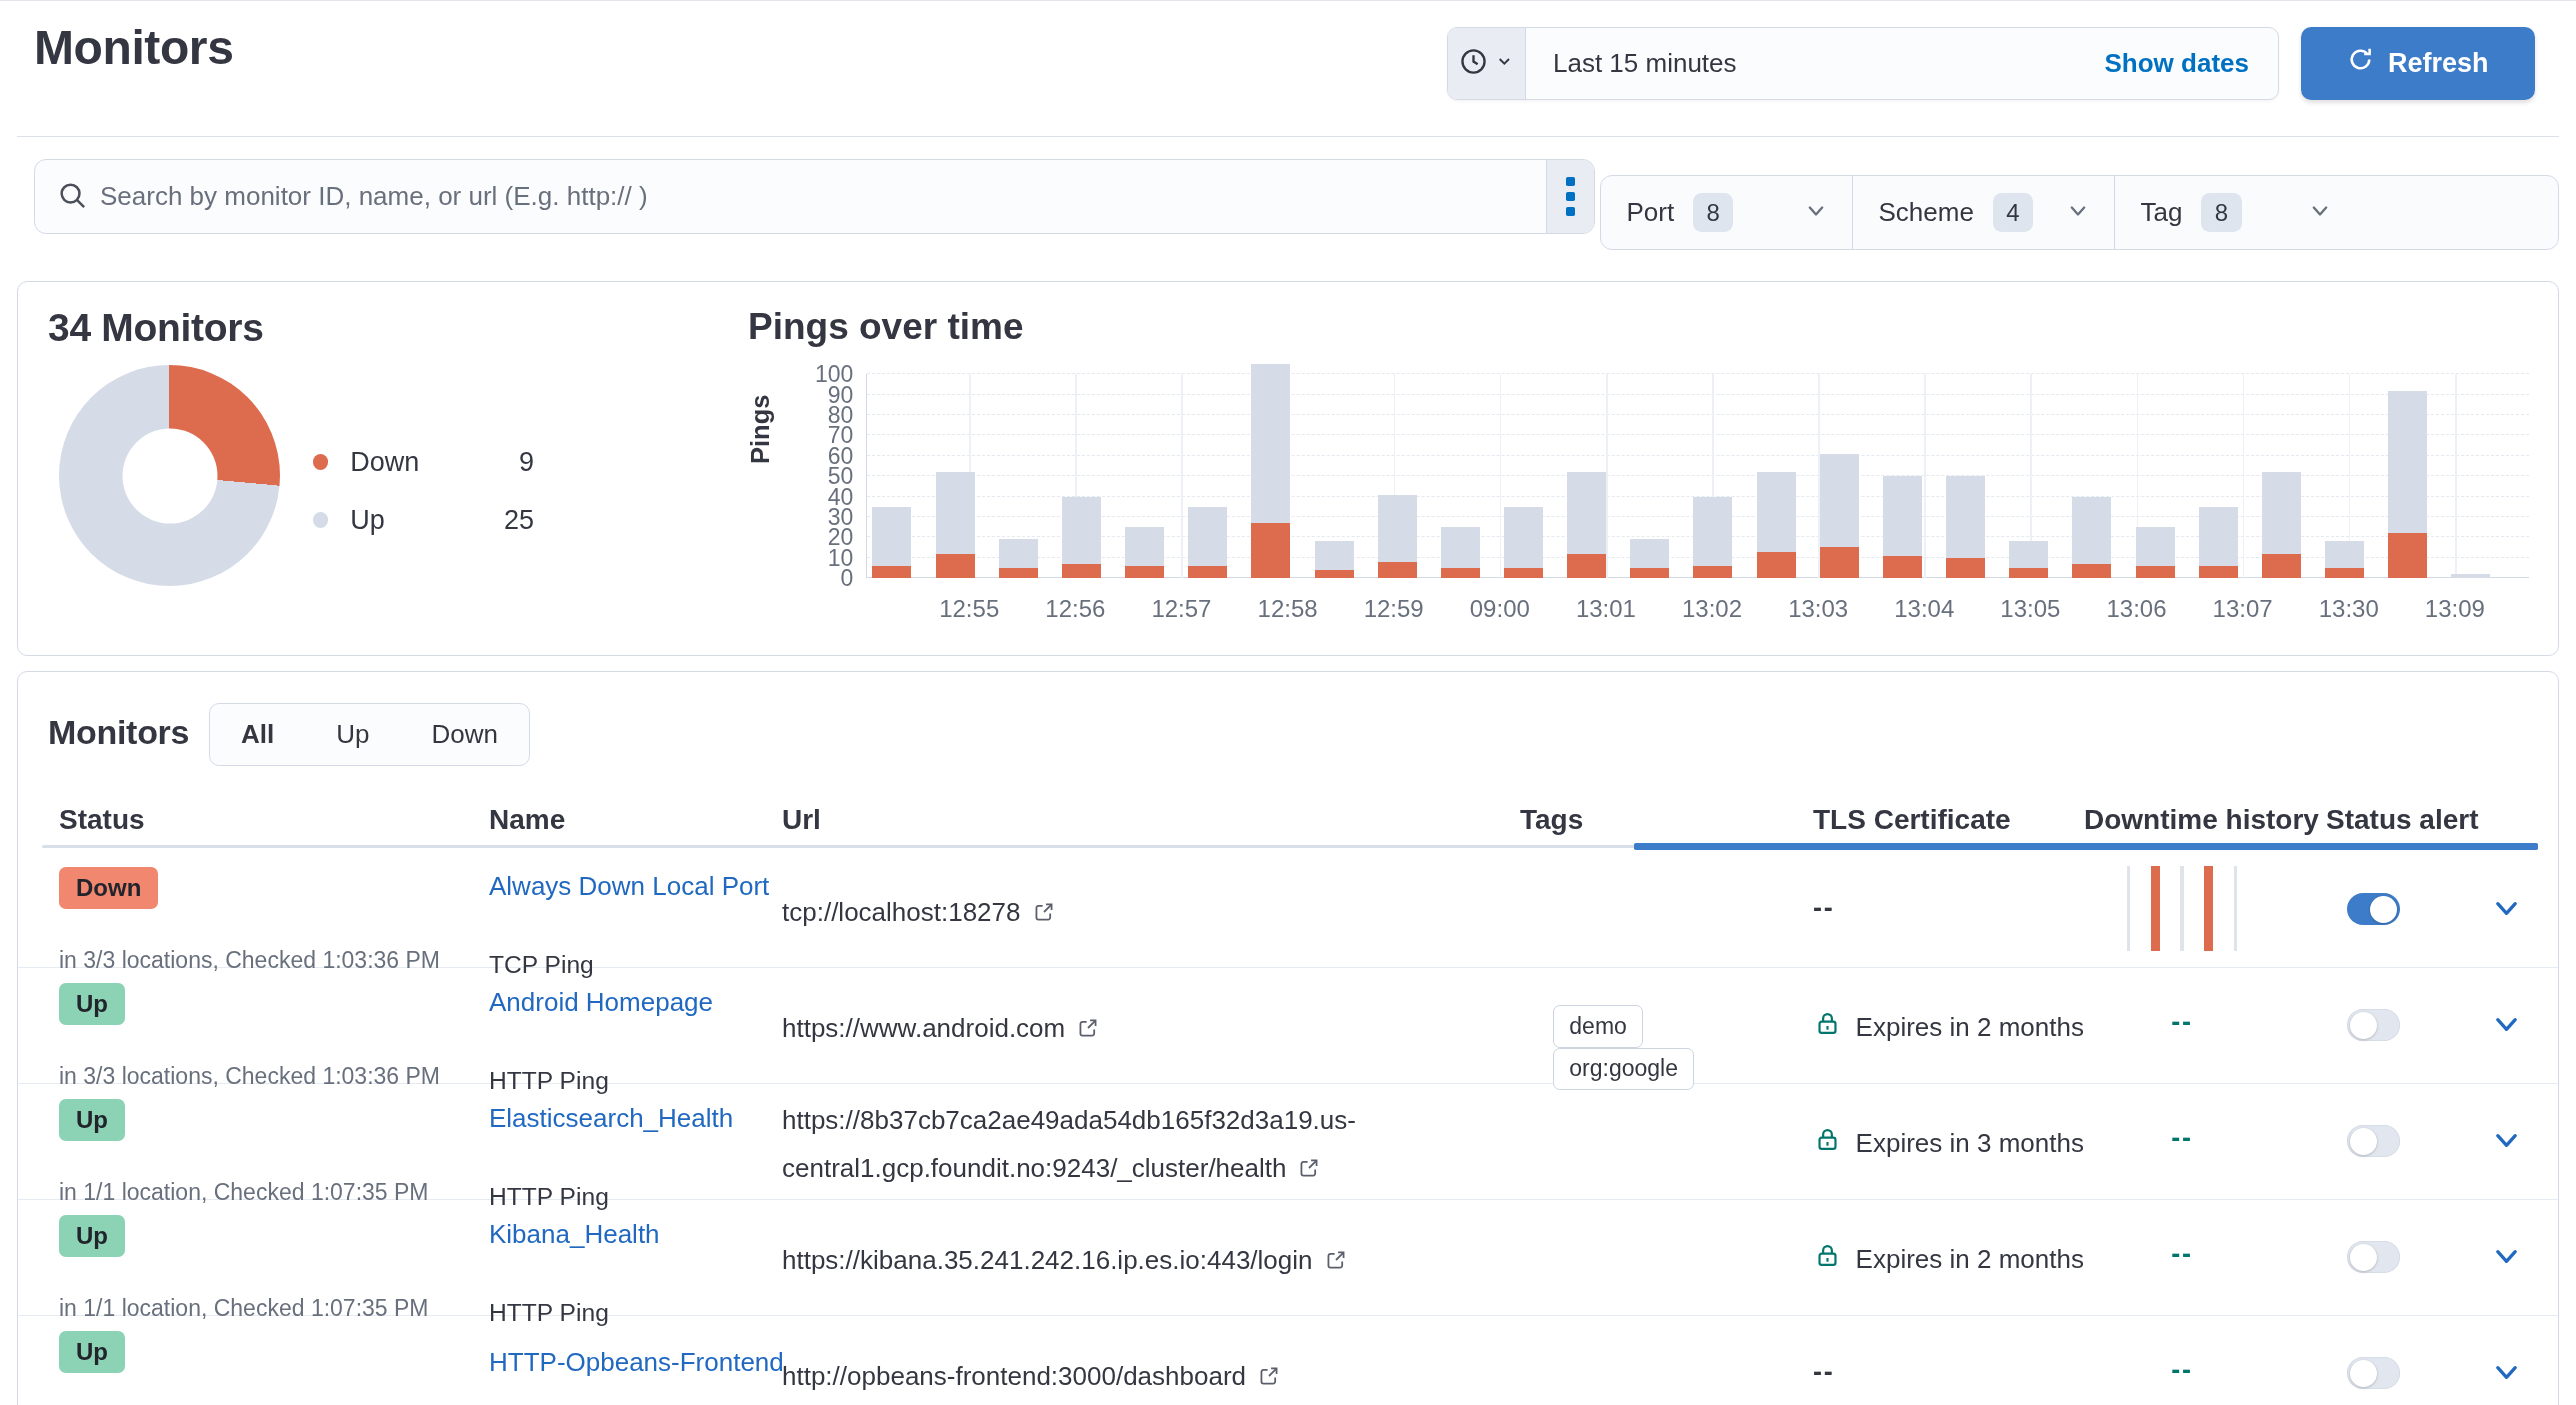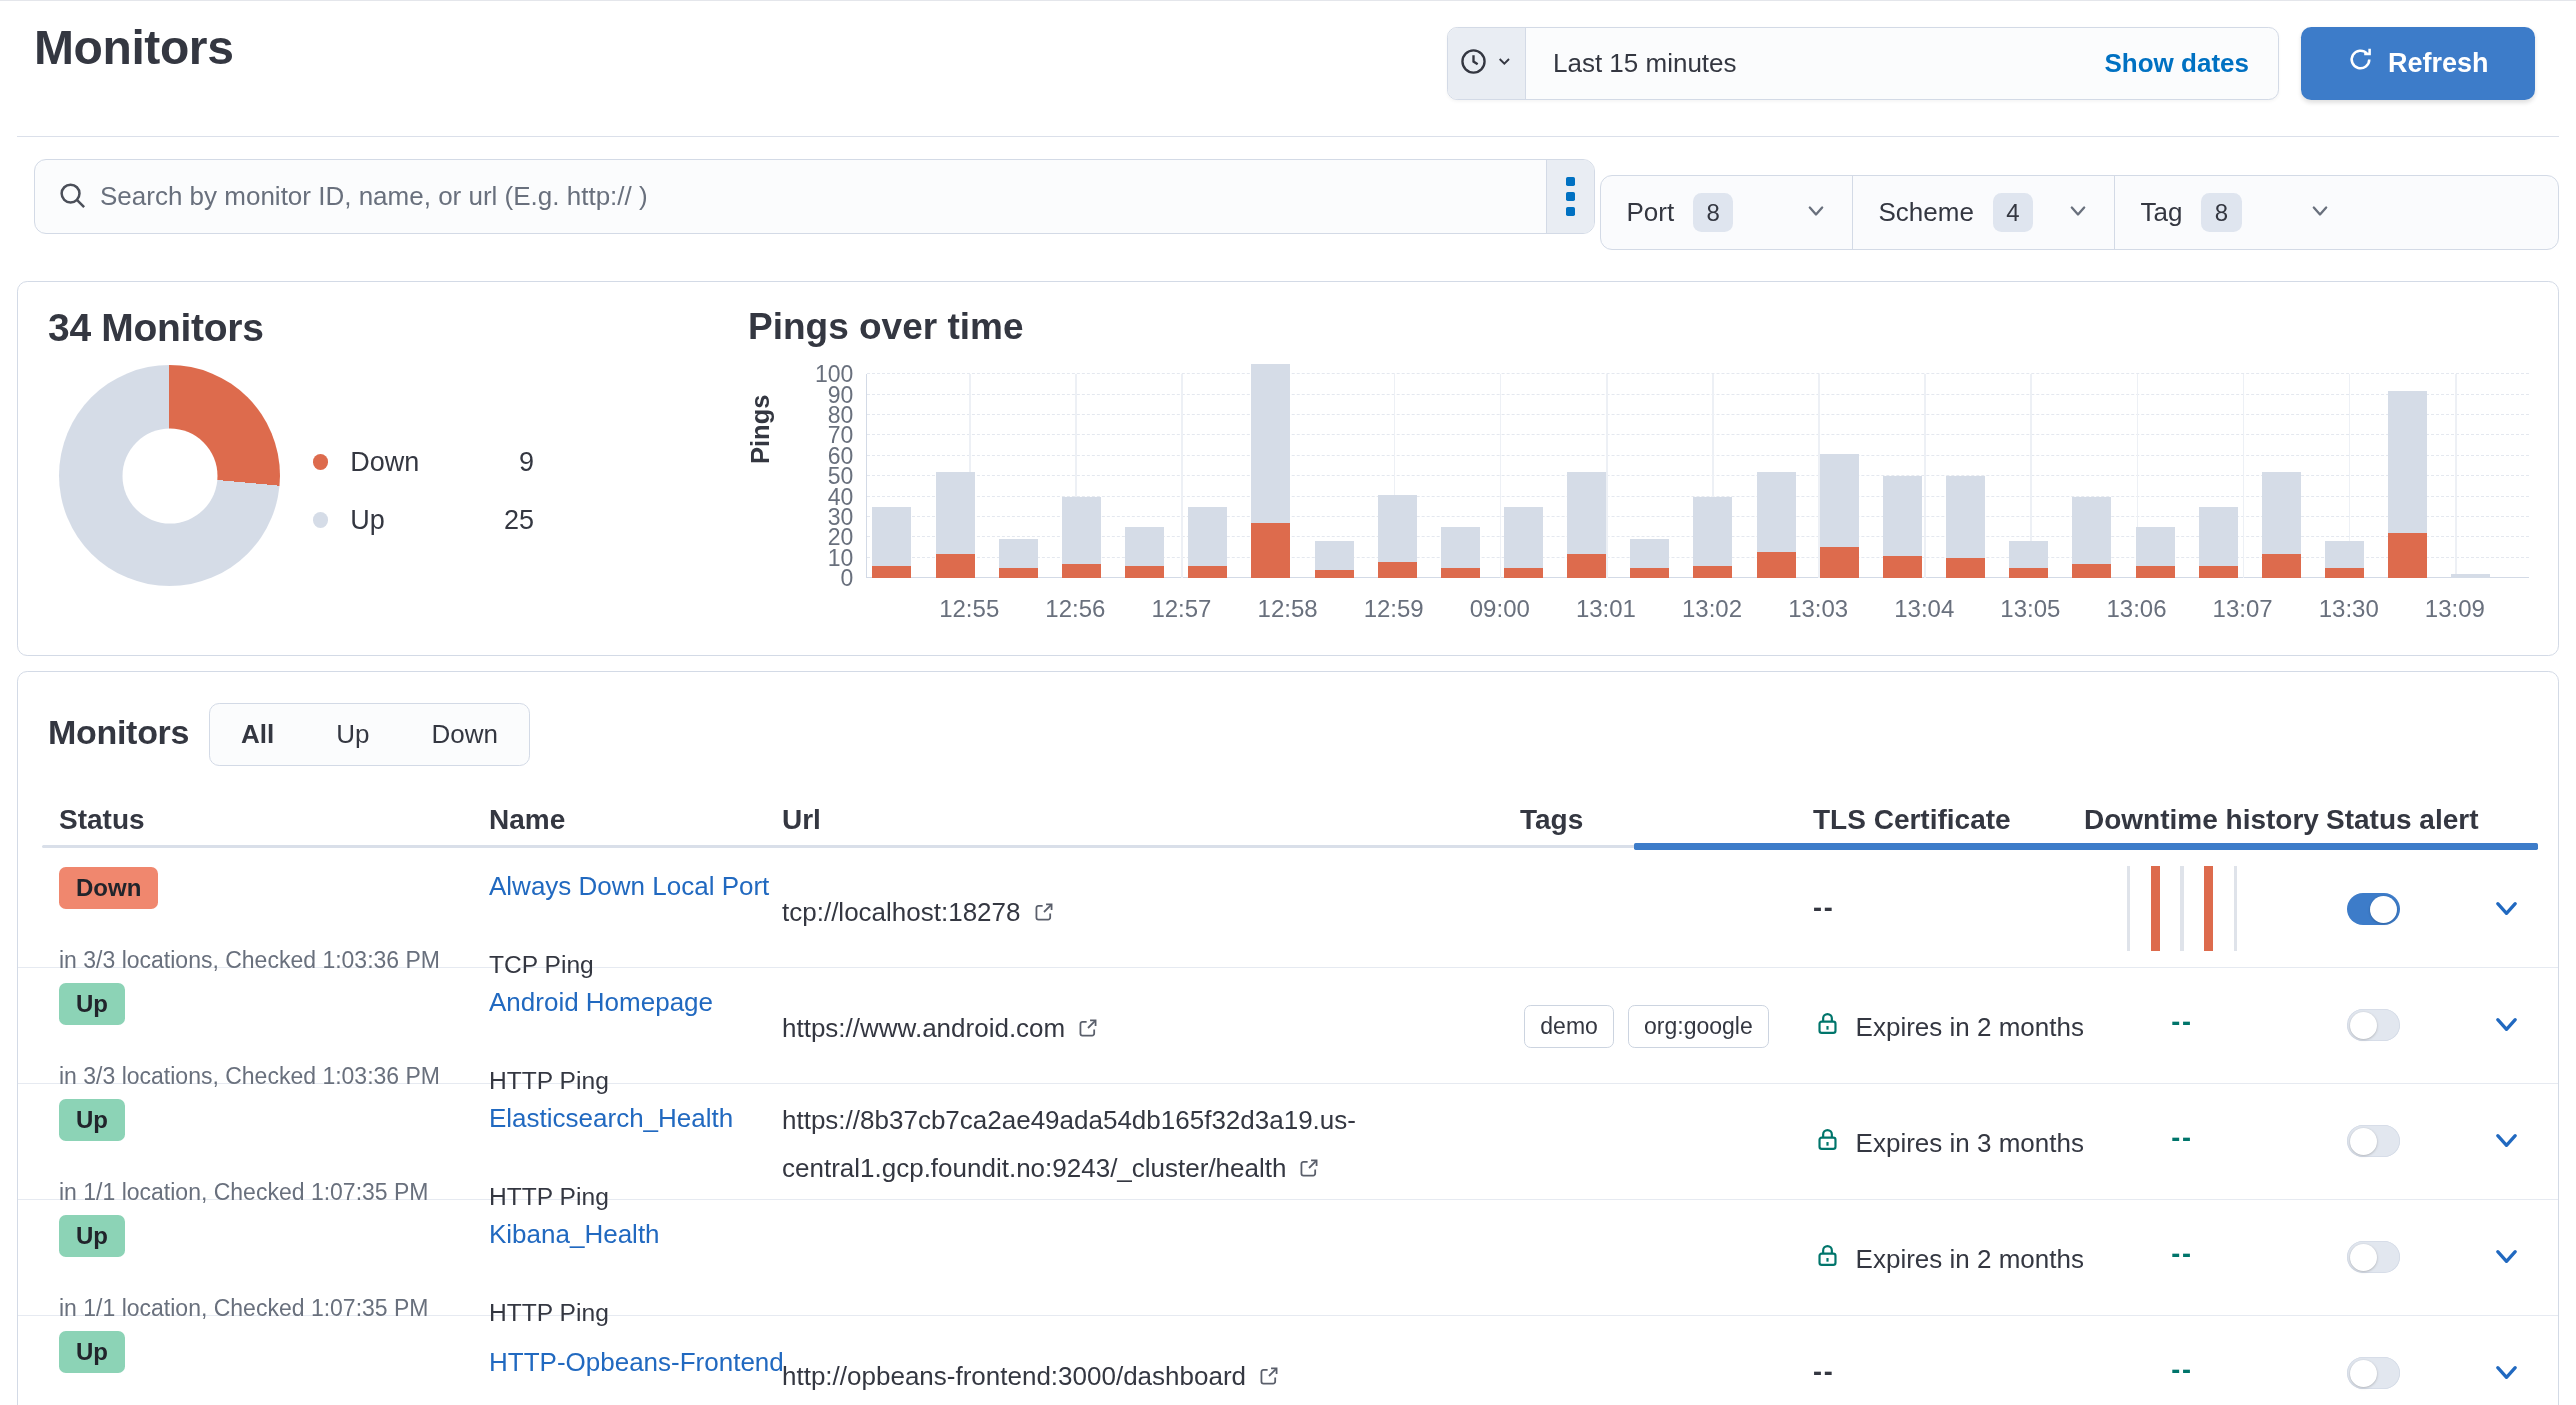--- a/index.html
+++ b/index.html
@@ -82,21 +82,21 @@
   .row { position:relative; height:116px; border-bottom:1.7px solid #e6eaf1; }
   .cell { position:absolute; }
   .badge { display:inline-block; border-radius:6.8px; padding:6.8px 17px; font-size:24px; font-weight:600; color:#21242b; }
   .badge.down { background:#f0876e; }
   .badge.up { background:#8cd3b6; }
   .status-sub { position:absolute; left:0; top:80px; font-size:23px; color:#69707d; white-space:nowrap; }
   .mon-link { font-size:26px; color:#2169c0; cursor:pointer; white-space:nowrap; }
   .mon-type { position:absolute; left:0; top:80px; font-size:24.6px; color:#343741; }
   .url-line { font-size:26px; color:#343741; line-height:48px; white-space:nowrap; }
   .ext-icon { display:inline-block; margin-left:12px; vertical-align:-1.7px; }
-  .tagpill { display:inline-block; border:0.8px solid #ccd4e0; background:#fff; border-radius:6.8px; padding:6.8px 15.3px; font-size:23px; margin-right:13.6px; }
+  .tagpill { display:inline-block; border:0.8px solid #ccd4e0; background:#fff; border-radius:6.8px; padding:6.8px 15.3px; font-size:23px; margin-right:13.6px;margin-left:29px; }
   .tls-text { font-size:26px; display:flex; align-items:center; gap:13.6px; }
   .dashes-dark { font-size:27px; font-weight:700; color:#343741; letter-spacing:1.7px; }
   .dashes-teal { font-size:27px; font-weight:700; color:#00756b; letter-spacing:1.7px; }
   .spark { display:flex; align-items:flex-end; gap:20.4px; height:85px; }
   .toggle { position:relative; width:53px; height:32px; border-radius:16px; cursor:pointer; }
   .toggle.on { background:#3d7cc9; }
   .toggle.off { background:#e2e7ef; box-shadow:inset 0 0 0 0.8px #d3dae6; }
   .toggle .knob { position:absolute; top:2.5px; width:27px; height:27px; border-radius:50%; background:#fff; box-shadow:0 0.8px 2.5px rgba(0,0,0,.25); }
   .toggle.on .knob { right:3.4px; }
   .toggle.off .knob { left:3.4px; }
@@ -473,20 +473,27 @@
           </div>
           <div class="cell" style="left: 2473px; top: 41px;"><span class="chevron-btn"><svg width="31" height="31" viewBox="0 0 16 16" fill="none" stroke="#2169c0" stroke-width="1.7" stroke-linecap="round" stroke-linejoin="round">
                 <polyline points="3.5,5.5 8,10.5 12.5,5.5"></polyline>
               </svg></span></div>
         </div>
         <div class="row">
           <div class="cell" style="left: 41px; top: 15.3px; width: 390px;"><span class="badge up">Up</span>
     <div class="status-sub">in 1/1 location, Checked 1:07:35 PM</div></div>
           <div class="cell" style="left: 471px; top: 18.7px; width: 288px;"><span class="mon-link">Kibana_Health</span>
     <div class="mon-type">HTTP Ping</div></div>
+          <div class="cell" style="left: 764px; width: 730px; top: 36px;">
+            <div class="url-line">https://kibana.35.241.242.16.ip.es.io:443/login<span class="ext-icon"><svg width="22" height="22" viewBox="0 0 16 16" fill="none" stroke="#5a5f6b" stroke-width="1.3">
+                  <path d="M7 3.5H4A1.5 1.5 0 0 0 2.5 5v7A1.5 1.5 0 0 0 4 13.5h7A1.5 1.5 0 0 0 12.5 12V9"></path>
+                  <polyline points="9.5,2.5 13.5,2.5 13.5,6.5"></polyline>
+                  <path d="M13.2 2.8L8 8"></path>
+                </svg></span></div>
+          </div>
           <div class="cell" style="left: 1795px; top: 41px; width: 272px;">
             <span class="tls-text">
               <span><svg width="29" height="29" viewBox="0 0 16 16" fill="none" stroke="#00756b" stroke-width="1.2">
                   <rect x="3.6" y="7" width="8.8" height="6.2" rx="1.2"></rect>
                   <path d="M5.6 7V5.2a2.4 2.4 0 0 1 4.8 0V7"></path>
                   <rect x="7.4" y="9.4" width="1.2" height="2" fill="#00756b" stroke="none"></rect>
                 </svg></span>
               <span>Expires in 2 months</span>
             </span>
           </div>

